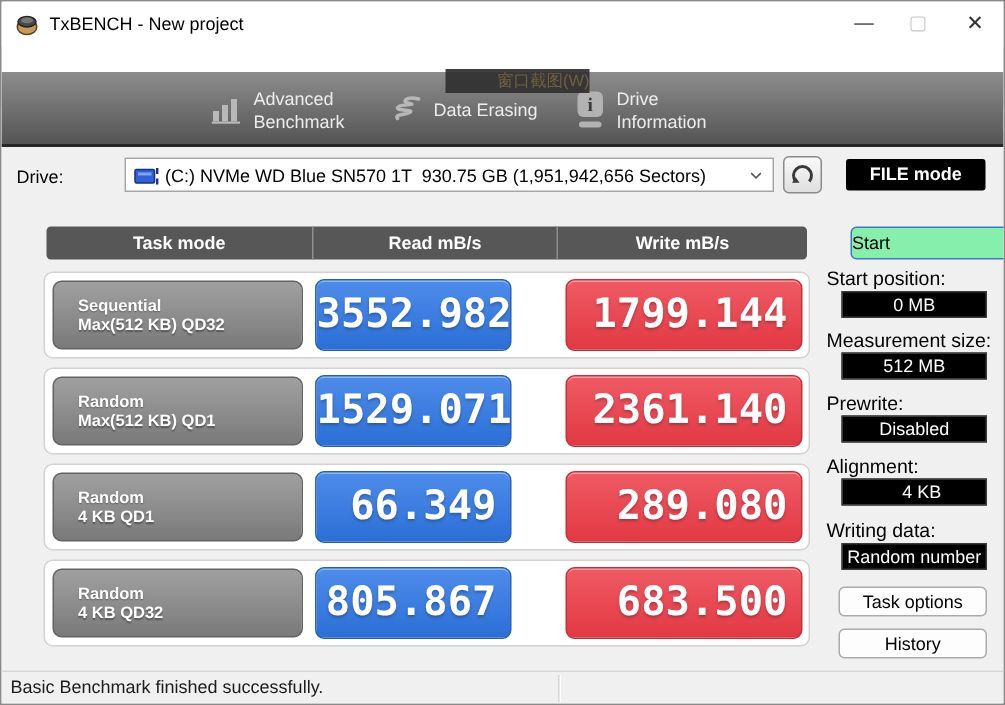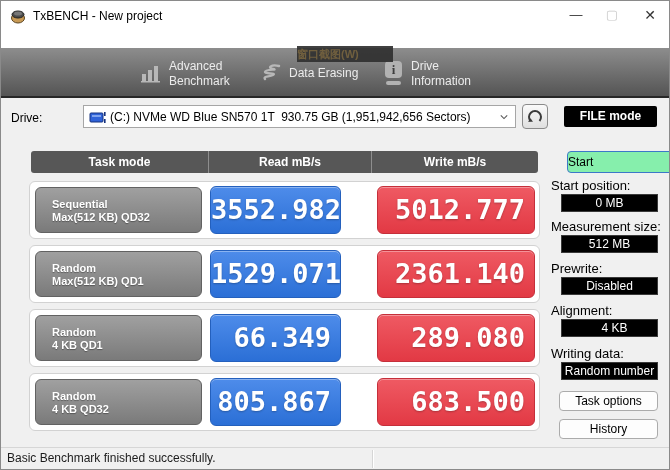--- a/index.html
+++ b/index.html
@@ -19,21 +19,21 @@
   
   .menubar{left:0;top:30px;width:668px;height:17px;background:#ffffff;margin-top:40px;}
   .menu-item{display:inline-block;font-size:12px;color:#000;padding:1px 8px;}
 
   
   .tabstrip{left:0;top:47px;width:668px;height:50px;background:linear-gradient(#8d8d8d,#545454);border-bottom:2px solid #272727;}
   .tab-sep{top:55px;width:1px;height:36px;background:#3d3d3d;box-shadow:1px 0 0 rgba(255,255,255,0.15);}
   .tab{color:#ececec;font-size:12px;line-height:15px;}
   .tab-selected{left:14px;top:51px;width:114px;height:46px;background:linear-gradient(#505050,#383838);border:1px solid #909090;border-bottom:none;border-radius:5px 5px 0 0;color:#fff;}
   .tab-label-2line{position:absolute;left:44px;top:7px;}
-  .artifact{left:296px;top:45px;width:96px;height:16px;background:rgba(48,48,48,0.92);color:rgba(160,130,70,0.55);font-size:11px;text-align:left;line-height:16px;overflow:hidden;font-weight:bold;}
+  .artifact{left:296px;top:45px;width:96px;height:16px;background:rgba(48,48,48,0.92);color:rgba(160,130,70,0.55);font-size:11px;text-align:right;line-height:16px;overflow:hidden;}
 
   
   .main{left:0;top:97px;width:668px;height:349px;background:#f0f0f0;}
 
   
   .drive-label{left:10px;top:13px;font-size:12px;color:#000;}
   .combo{left:82px;top:7px;width:433px;height:23px;background:#fff;border:1px solid #a6a6a6;}
   .combo-text{position:absolute;left:26px;top:4px;font-size:12px;color:#000;white-space:pre;}
   .combo-chevron{position:absolute;right:7px;top:7px;width:8px;height:8px;}
   .refresh-btn{left:521px;top:6px;width:26px;height:25px;background:linear-gradient(#fafafa,#dfdfdf);border:1px solid #8a8a8a;border-radius:4px;text-align:center;}
@@ -168,21 +168,21 @@
       <div class="col col-read">Read mB/s</div>
       <div class="col col-write">Write mB/s</div>
     </div>
 
     <div class="abs rowcard" style="top:83px;">
       <div class="taskbtn">
         <span>Sequential</span><br>
         <span>Max(512 KB) QD32</span>
       </div>
       <div class="valbtn valblue">3552.982</div>
-      <div class="valbtn valred">5012.777</div>
+      <div class="valbtn valred">1799.144</div>
     </div>
 
     <div class="abs rowcard" style="top:147px;">
       <div class="taskbtn">
         <span>Random</span><br>
         <span>Max(512 KB) QD1</span>
       </div>
       <div class="valbtn valblue">1529.071</div>
       <div class="valbtn valred">2361.140</div>
     </div>

